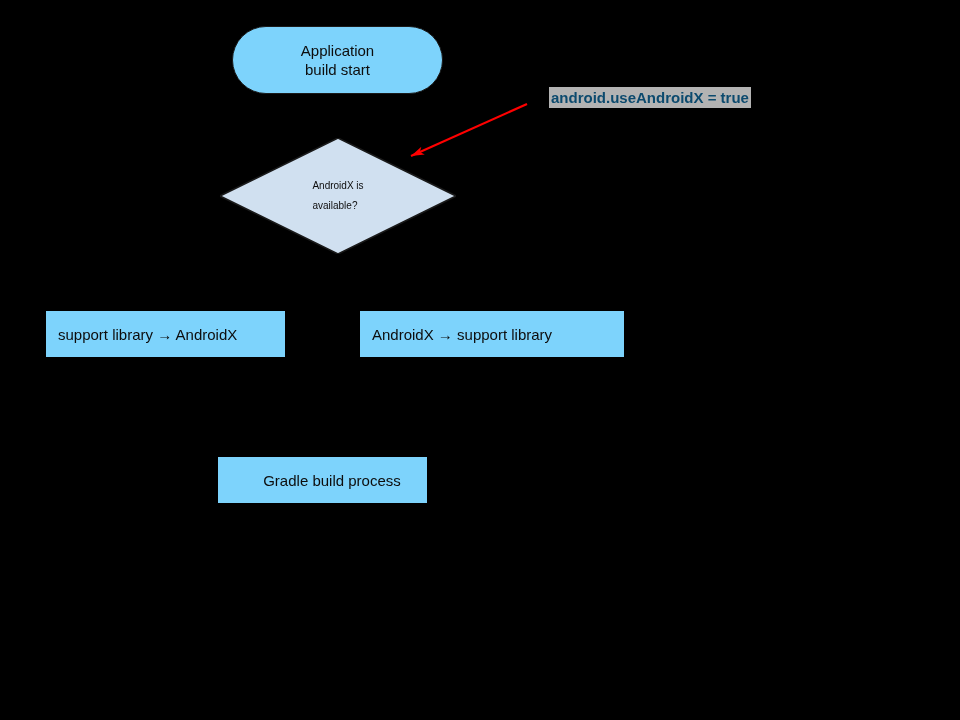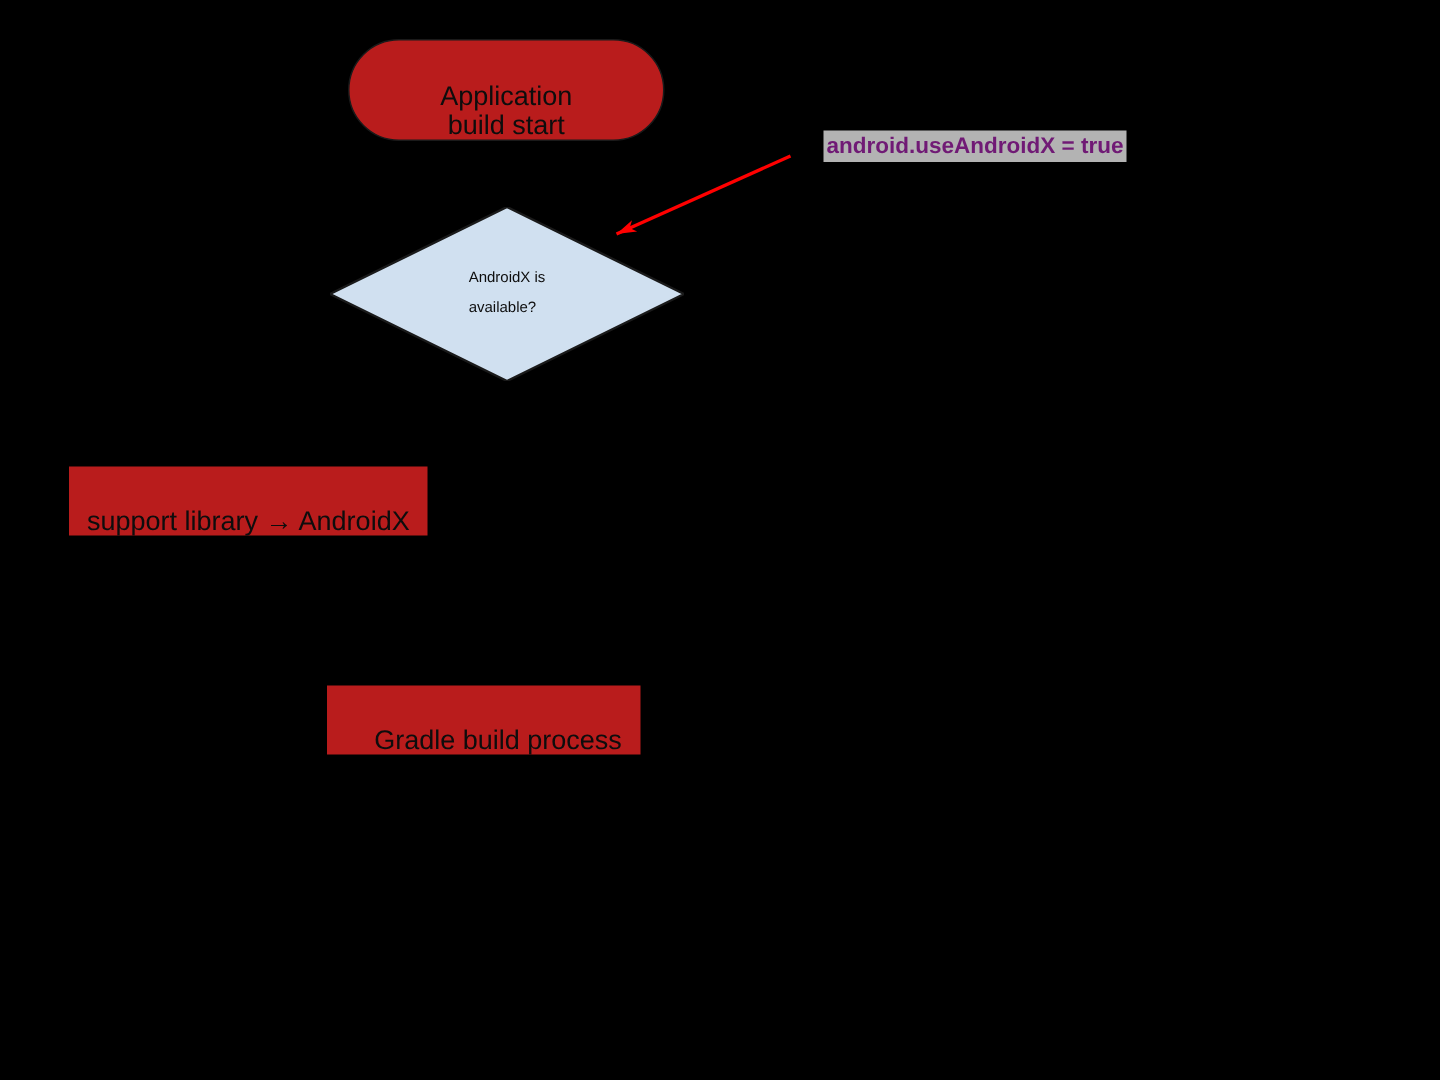--- a/index.html
+++ b/index.html
@@ -16,26 +16,26 @@
     width: 960px;
     height: 720px;
     background: #000000;
     overflow: hidden;
   }
 
   
   .node {
     position: absolute;
     box-sizing: border-box;
-    background: #b91c1c;
+    background: #7dd3fc;
     color: #0d0d0d;
-    font-size: 18px;
+    font-size: 15px;
     line-height: 19px;
     display: flex;
-    align-items: flex-end;
+    align-items: center;
   }
 
   
   .terminator {
     left: 232px;
     top: 26px;
     width: 211px;
     height: 68px;
     border: 1px solid #1a1a1a;
     border-radius: 34px;
@@ -123,21 +123,21 @@
 
   
   #annotation-text {
     position: absolute;
     left: 549px;
     top: 87px;
     height: 21px;
     line-height: 21px;
     padding: 0 2px;
     background: #b3b3b3;
-    color: #701a75;
+    color: #0c4a6e;
     font-size: 15px;
     font-weight: bold;
     white-space: nowrap;
   }
 </style>
 </head>
 <body>
 
 <div id="canvas">
 
@@ -162,18 +162,21 @@
     </defs>
     <line x1="132" y1="14" x2="16" y2="66" stroke="#ff0000" stroke-width="2.2" marker-end="url(#redhead)"></line>
   </svg>
 
   <div id="annotation-text">android.useAndroidX = true</div>
 
   <div class="node process left-text" id="node-support-to-androidx">
     <span>support library → AndroidX</span>
   </div>
 
+  <div class="node process left-text" id="node-androidx-to-support">
+    <span>AndroidX → support library</span>
+  </div>
 
   <div class="node process center-text" id="node-gradle-build">
     <span>Gradle build process</span>
   </div>
 
 </div>
 
 </body></html>

